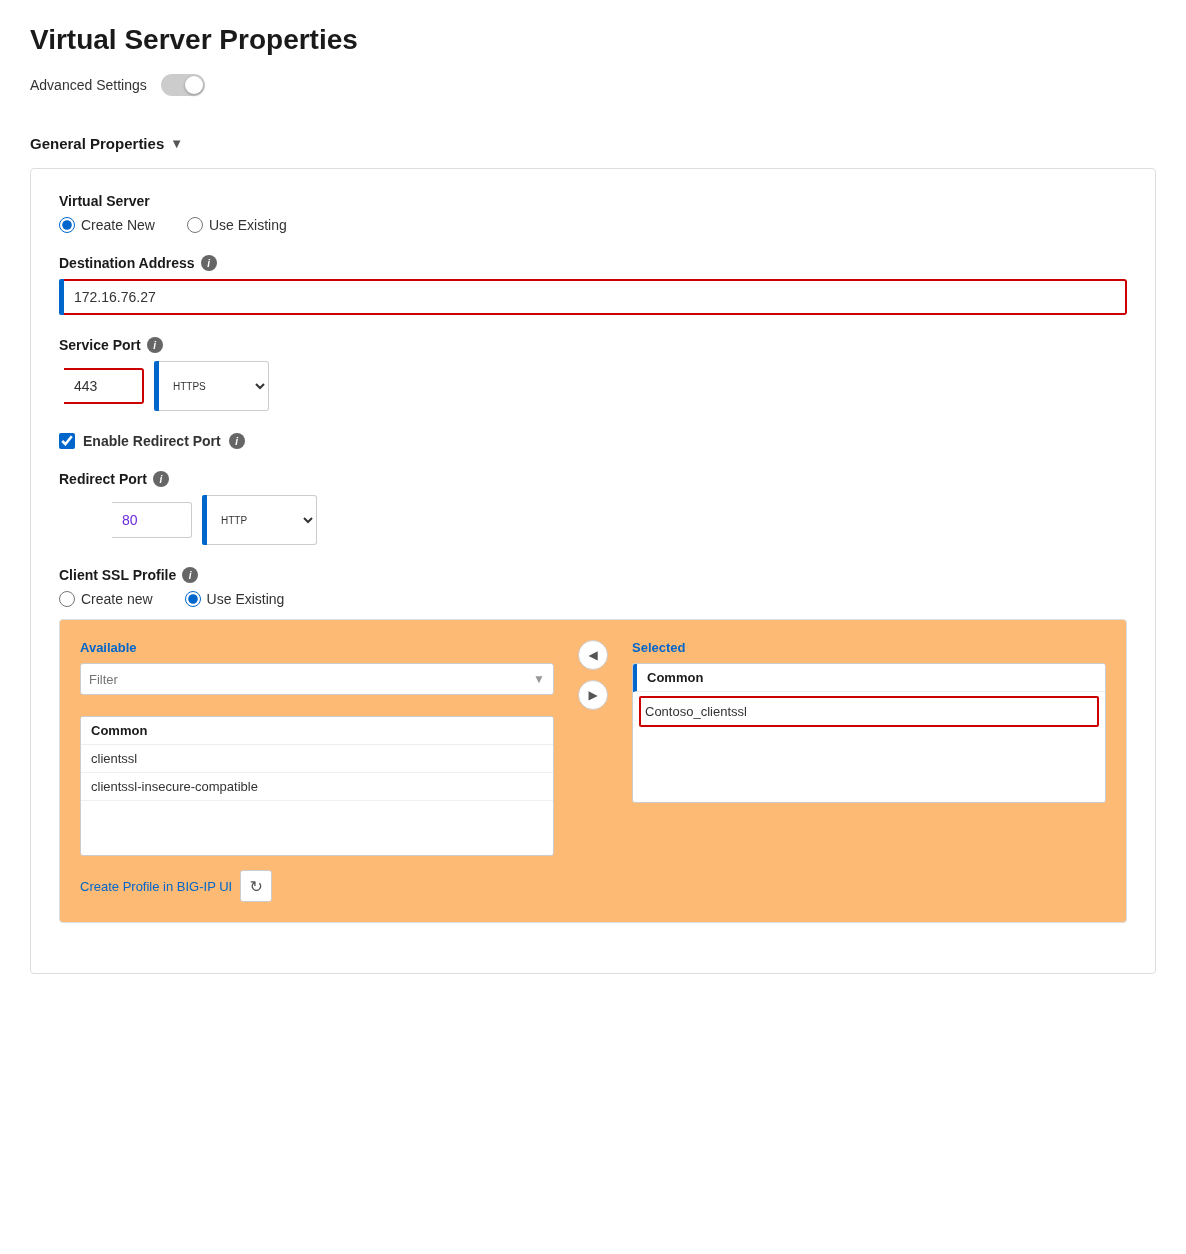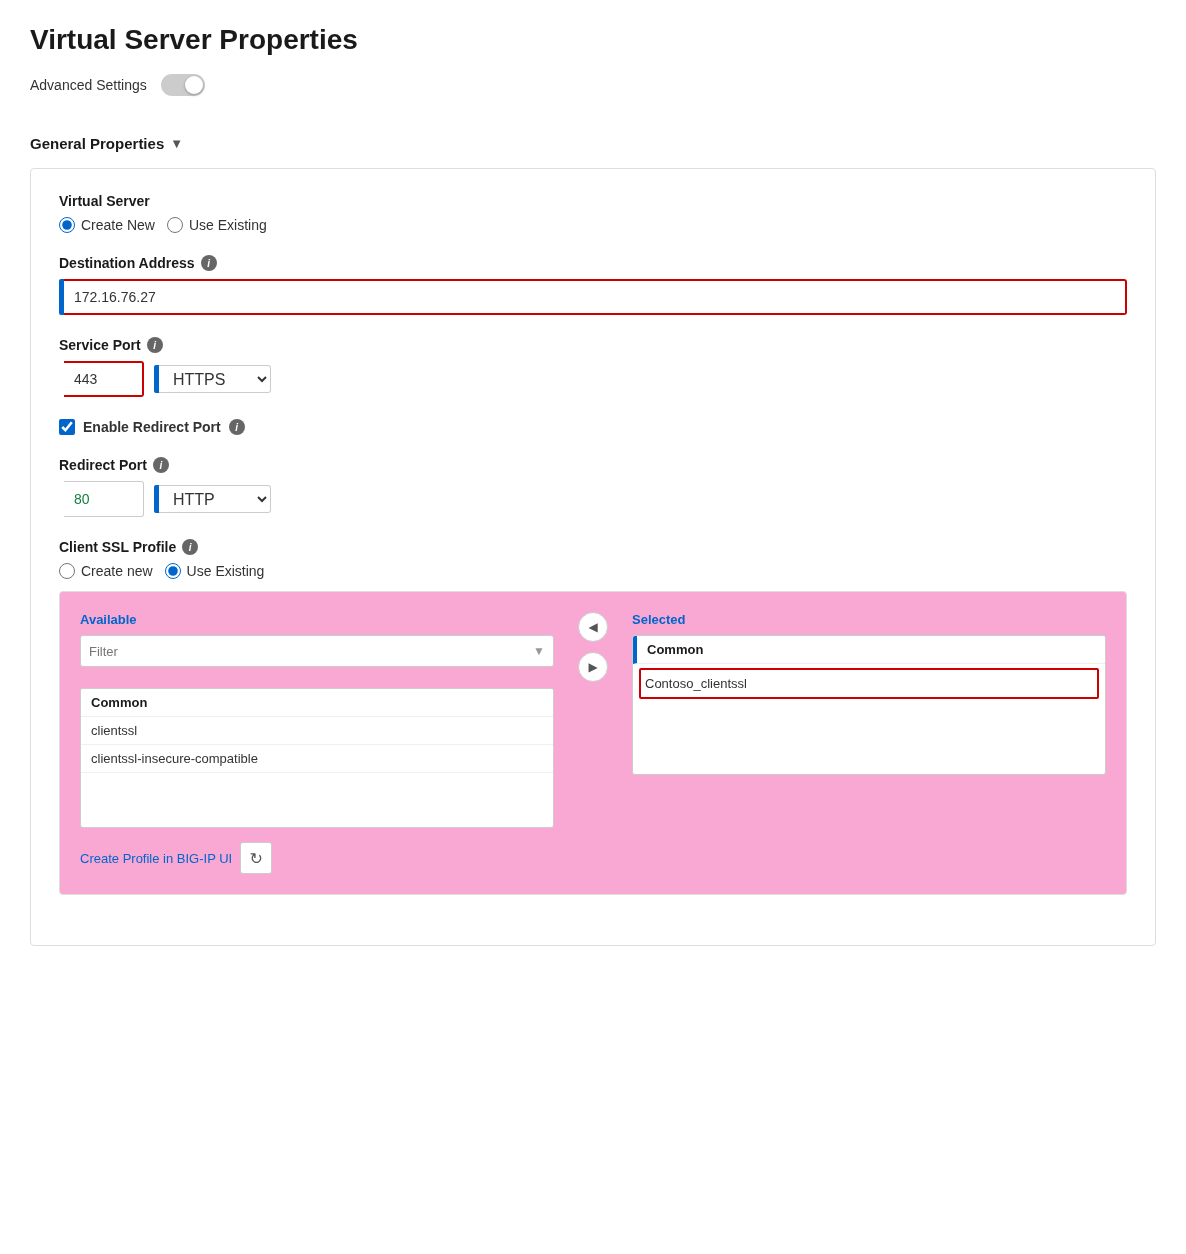--- a/index.html
+++ b/index.html
@@ -89,21 +89,21 @@
       background: #666;
       color: #fff;
       font-size: 10px;
       font-weight: 700;
       font-style: italic;
       cursor: pointer;
     }
     .radio-group {
       display: flex;
       align-items: center;
-      gap: 12px;
+      gap: 32px;
     }
     .radio-option {
       display: flex;
       align-items: center;
       gap: 6px;
       cursor: pointer;
     }
     .radio-option input[type="radio"] {
       width: 16px;
       height: 16px;
@@ -141,39 +141,40 @@
       outline: none;
     }
     .port-input-normal {
       width: 80px;
       height: 36px;
       border: 1px solid #ccc;
       border-left: none;
       border-radius: 0 3px 3px 0;
       padding: 0 10px;
       font-size: 14px;
-      color: #15803d;
+      color: #6d28d9;
       outline: none;
+      margin-left: 48px;
     }
     .select-wrap {
       display: flex;
       align-items: stretch;
     }
     .select-blue-bar {
       width: 5px;
       background: #0066cc;
       border-radius: 2px 0 0 2px;
     }
     select {
-      height: 28px;
+      height: 50px;
       border: 1px solid #ccc;
       border-left: none;
       border-radius: 0 3px 3px 0;
       padding: 0 28px 0 10px;
-      font-size: 16px;
+      font-size: 10px;
       color: #333;
       background: #fff;
       cursor: pointer;
       appearance: auto;
       outline: none;
       min-width: 110px;
     }
     .checkbox-row {
       display: flex;
       align-items: center;
@@ -208,21 +209,21 @@
       border-radius: 0 3px 3px 0;
       padding: 0 10px;
       font-size: 14px;
       color: #333;
       outline: none;
     }
     .available-selected-container {
       border: 1px solid #ddd;
       border-radius: 4px;
       padding: 20px;
-      background: #f9a8d4;
+      background: #fdba74;
       margin-top: 12px;
     }
     .dual-list-layout {
       display: flex;
       align-items: flex-start;
       gap: 16px;
     }
     .list-panel {
       flex: 1;
     }

